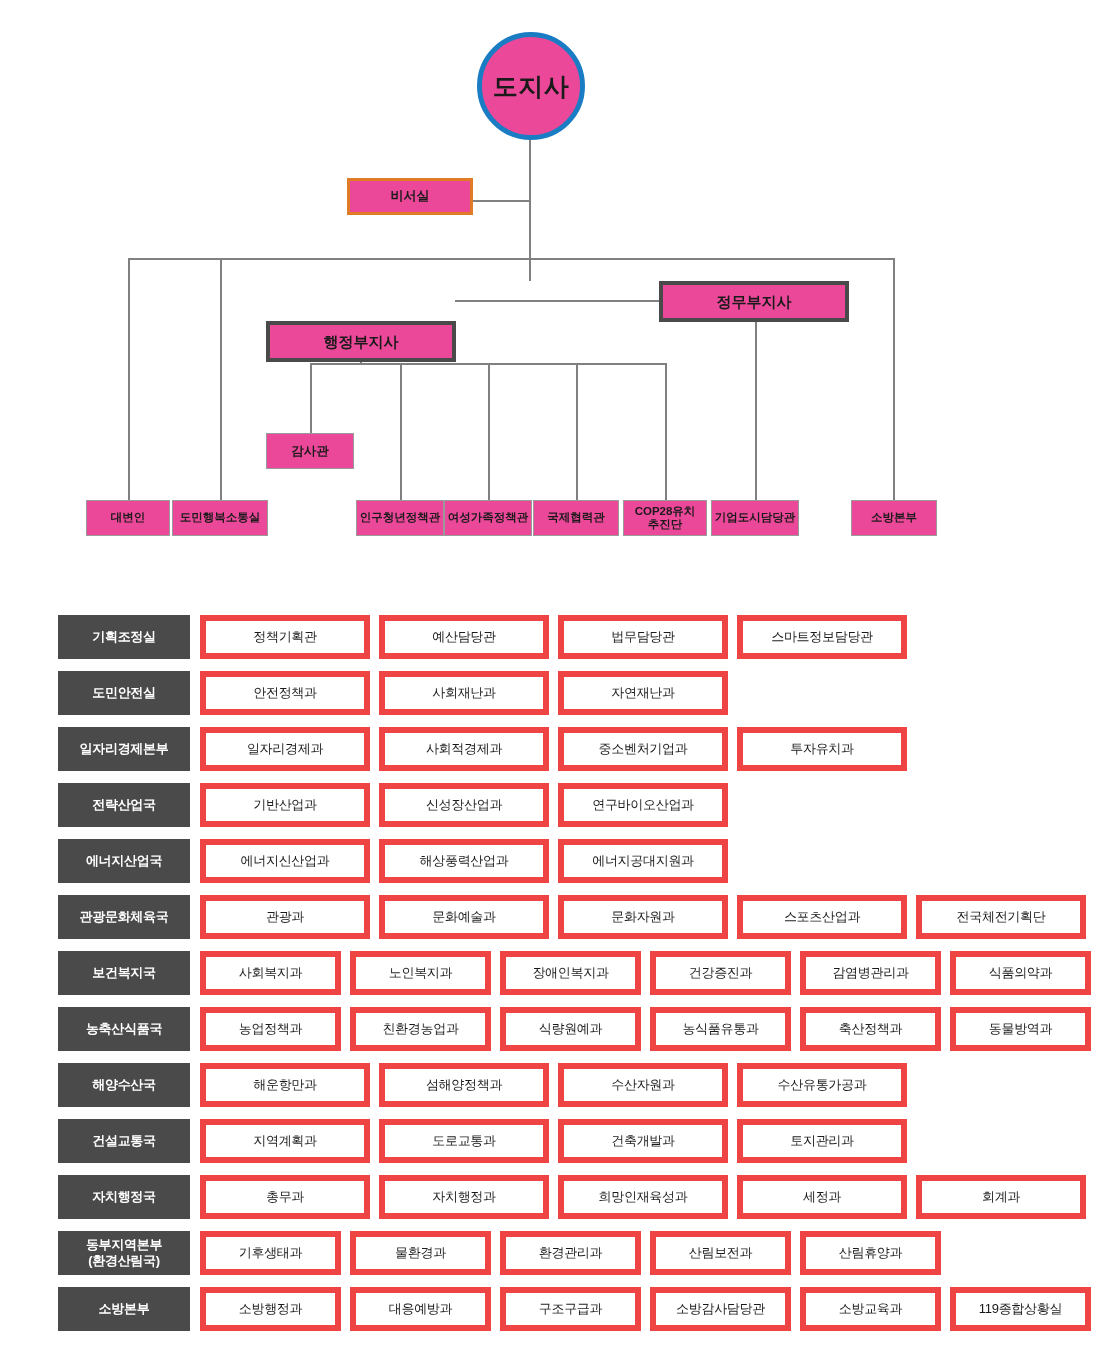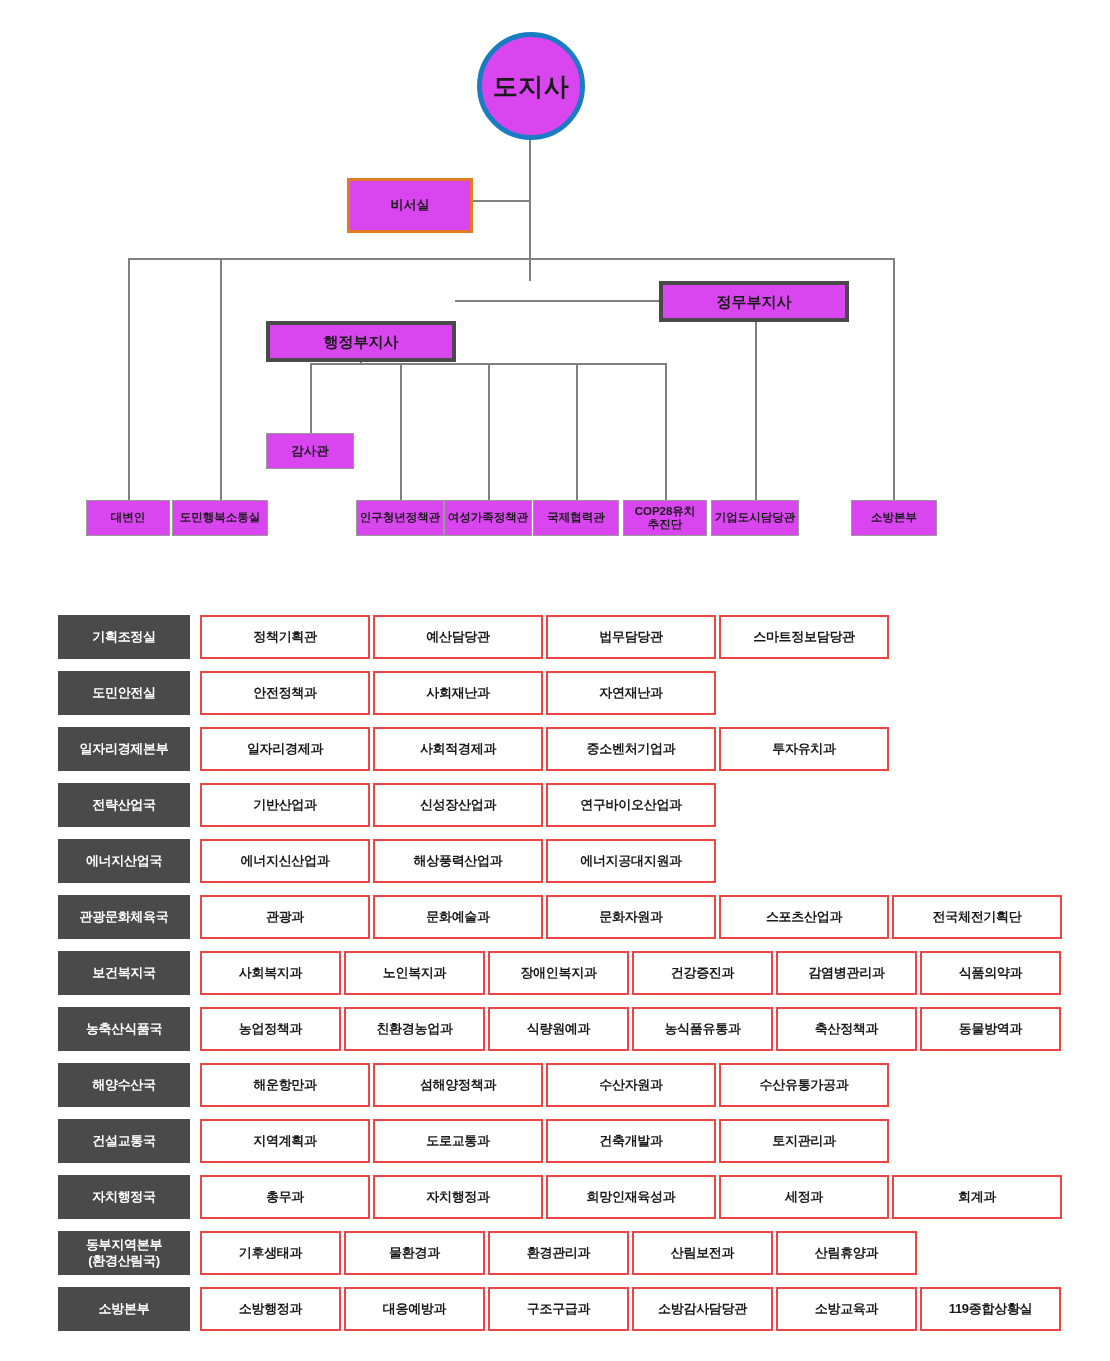--- a/index.html
+++ b/index.html
@@ -15,21 +15,21 @@
 
   
   #org-chart { position:relative; width:1110px; height:580px; }
 
   .line { position:absolute; background:#808080; }
   .vline { width:2px; }
   .hline { height:2px; }
 
   .node {
     position:absolute;
-    background:#d946ef;
+    background:#ec4899;
     display:flex; align-items:center; justify-content:center;
     text-align:center;
     font-weight:bold;
     line-height:1.15;
     z-index:5;
   }
 
   .node.circle {
     border:5px solid #1a7dc4;
     border-radius:50%;
@@ -60,28 +60,28 @@
     color:#ffffff;
     font-size:13px;
     font-weight:bold;
     display:flex; align-items:center; justify-content:center;
     text-align:right;
     line-height:1.2;
     letter-spacing:-0.3px;
   }
   .dept-cells { display:flex; margin-left:10px; }
   .dept-cell {
-    border:2px solid #ef4444;
+    border:6px solid #ef4444;
     background:#ffffff;
     font-size:13px;
-    font-weight:bold;
+    font-weight:normal;
     color:#1a1a1a;
     display:flex; align-items:center; justify-content:center;
     text-align:center;
-    margin-right:3px;
+    margin-right:9px;
     letter-spacing:-0.3px;
   }
   .dept-cells.w-wide  .dept-cell { width:170px; }
   .dept-cells.w-narrow .dept-cell { width:141px; }
 </style>
 </head>
 <body>
 
 <div id="org-chart">
 
@@ -102,21 +102,21 @@
   <div class="line vline" style="left:488px; top:363px; height:137px;"></div>
   <div class="line vline" style="left:576px; top:363px; height:137px;"></div>
   <div class="line vline" style="left:665px; top:363px; height:137px;"></div>
 
   <div class="line vline" style="left:755px; top:322px; height:178px;"></div>
 
   <div class="node circle" style="left:477px; top:32px; width:108px; height:108px;">
     <span>도지사</span>
   </div>
 
-  <div class="node orange" style="left:347px; top:178px; width:126px; height:55px;">
+  <div class="node orange" style="left:347px; top:178px; width:126px; height:37px;">
     <span>비서실</span>
   </div>
 
   <div class="node dark" style="left:266px; top:281px; width:190px; height:41px;margin-top:40px;">
     <span>행정부지사</span>
   </div>
 
   <div class="node dark" style="left:659px; top:281px; width:190px; height:41px;">
     <span>정무부지사</span>
   </div>

